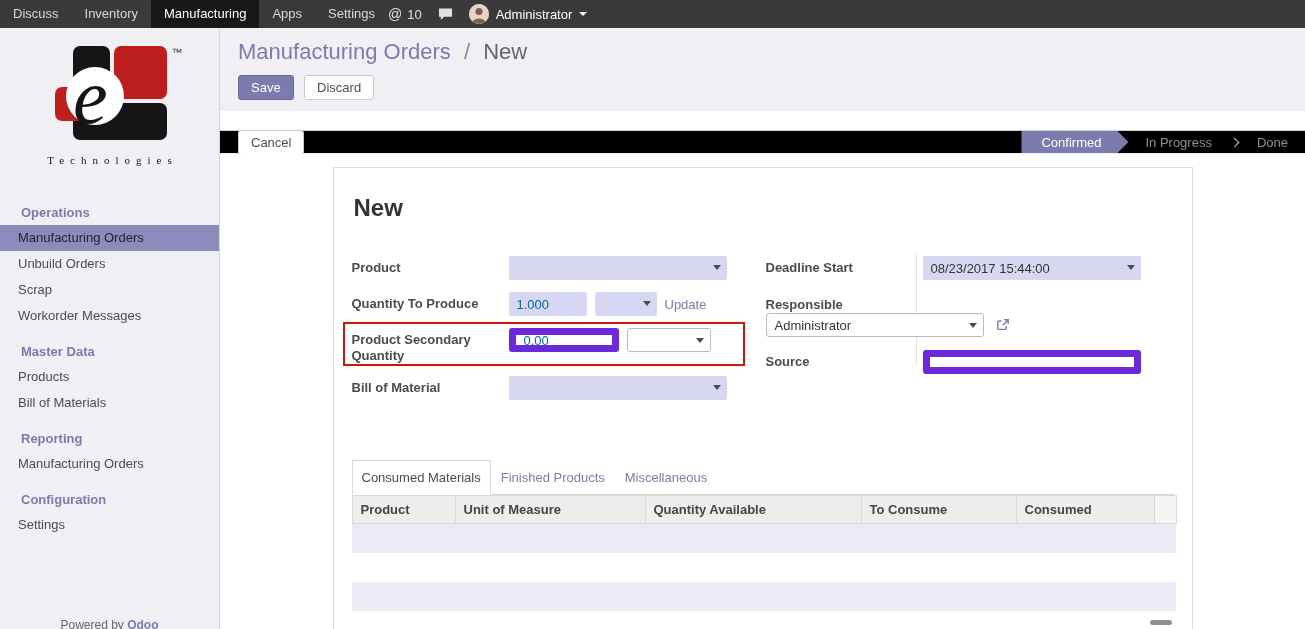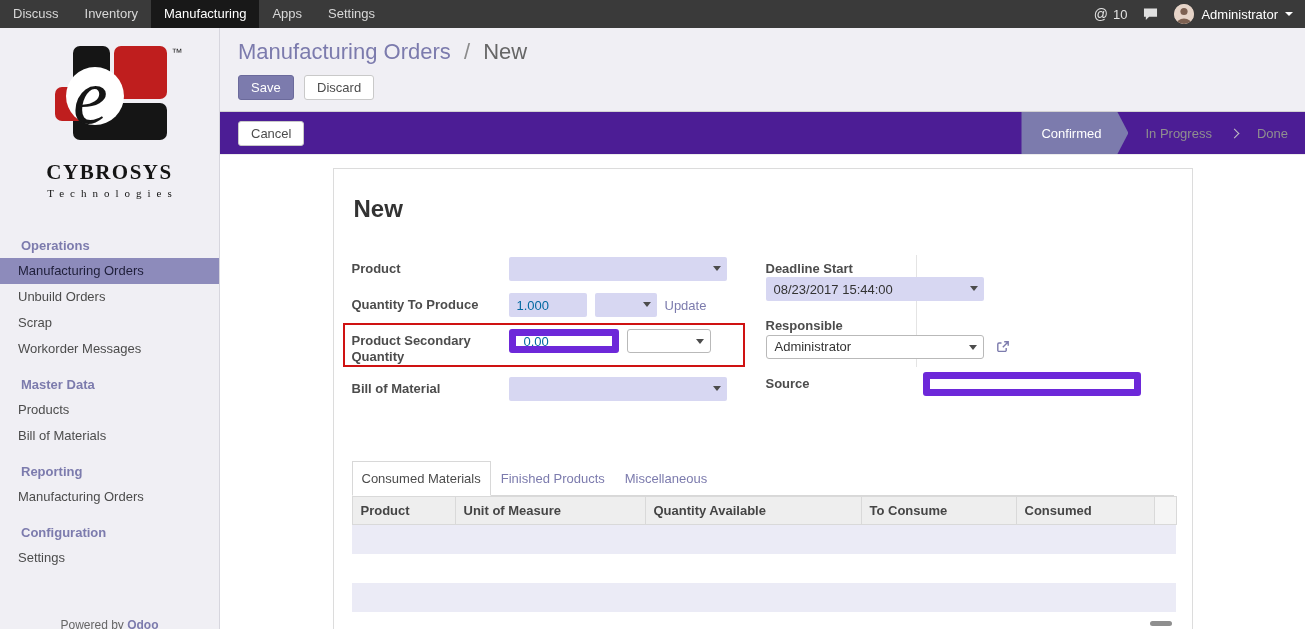--- a/index.html
+++ b/index.html
@@ -1,20 +1,20 @@
 <!DOCTYPE html>
 <html><head>
 <meta charset="utf-8">
 <style>
   * { margin:0; padding:0; box-sizing:border-box; }
   html,body { width:1305px; height:629px; overflow:hidden; }
   body { font-family:"Liberation Sans", sans-serif; background:#fff; color:#4c4c4c; }
 
   
-  .topbar { height:28px; background:#3a3a3a; display:flex; justify-content:space-between; font-size:13px; }
+  .topbar { height:28px; background:#3a3a3a; display:flex; font-size:13px; }
   .menus { display:flex; }
   .menu { padding:0 13px; line-height:28px; color:#d8d8d8; cursor:pointer; text-decoration:none; white-space:nowrap; }
   .menu.active { background:#181818; color:#fff; }
   .topbar-right { display:flex; align-items:center; gap:16px; padding-right:12px; color:#e2e2e2; }
   .systray { display:flex; align-items:center; gap:5px; cursor:pointer; }
   .at-glyph { font-size:14px; line-height:1; }
   .chat-icon svg { display:block; }
   .user-menu { display:flex; align-items:center; gap:7px; color:#fff; cursor:pointer; }
   .avatar { width:20px; height:20px; border-radius:50%; overflow:hidden; background:#c9b4a6; flex:0 0 auto; }
   .caret-white { width:0; height:0; border-left:4px solid transparent; border-right:4px solid transparent; border-top:4px solid #fff; }
@@ -43,21 +43,21 @@
   .breadcrumb { font-size:22px; }
   .breadcrumb a { color:#7c7bad; text-decoration:none; cursor:pointer; }
   .breadcrumb .sep { margin:0 7px; color:#8b8b8b; }
   .breadcrumb .current { color:#666; }
   .cp-buttons { margin-top:10px; }
   .btn { font-size:13px; padding:4px 12px; border:1px solid #c9c9c9; background:#fff; color:#4c4c4c; border-radius:3px; cursor:pointer; font-family:"Liberation Sans", sans-serif; }
   .btn.primary { background:#7c7bad; border-color:#6b6a9b; color:#fff; }
   .cp-buttons .btn + .btn { margin-left:6px; }
 
   
-  .statusbar { background:#4c1d95; border-top:1px solid #d2d2d2; border-bottom:1px solid #ececec; height:44px; display:flex; align-items:center; justify-content:space-between; padding-left:18px; }
+  .statusbar { background:#000000; border-top:1px solid #d2d2d2; border-bottom:1px solid #ececec; height:24px; display:flex; align-items:center; justify-content:space-between; padding-left:18px;margin-top:19px; }
   .steps { display:flex; align-self:stretch; align-items:stretch; }
   .step { font-size:13px; color:#8f8f8f; padding:0 17px; display:flex; align-items:center; cursor:pointer; }
   .step.active { background:#7c7bad; color:#fff; padding:0 27px 0 20px;
     clip-path:polygon(0 0, calc(100% - 11px) 0, 100% 50%, calc(100% - 11px) 100%, 0 100%); }
   .chev { width:7px; height:7px; border-top:1px solid #c3c3c3; border-right:1px solid #c3c3c3; transform:rotate(45deg); align-self:center; margin:0 2px; }
 
   
   .form-area { flex:1; background:#fff; padding-top:13px; overflow:hidden; }
   .sheet { width:860px; margin:0 auto; background:#fff; border:1px solid #dcdcdc; border-bottom:none; min-height:474px; padding:0 18px; position:relative; }
   .sheet-title { margin:26px 0 0 2px; font-size:24px; color:#333; font-weight:bold; }
@@ -139,21 +139,20 @@
         <svg width="122" height="104" viewBox="0 0 122 104">
           <rect x="24" y="2" width="37" height="37" rx="7" fill="#151515"></rect>
           <rect x="65" y="2" width="53" height="53" rx="7" fill="#bf1e1e"></rect>
           <rect x="24" y="59" width="94" height="37" rx="7" fill="#151515"></rect>
           <rect x="6" y="43" width="30" height="34" rx="7" fill="#bf1e1e"></rect>
           <circle cx="46" cy="52" r="29" fill="#ffffff"></circle>
           <text x="24" y="79" font-size="78" fill="#151515" font-family="Liberation Serif, serif" font-style="italic">e</text>
         </svg>
         <span class="tm">™</span>
       </span>
-      <div class="brand">CYBROSYS</div>
       <div class="brand-sub">Technologies</div>
     </div>
     <nav class="side-nav">
       <div class="side-section">
         <div class="side-title">Operations</div>
         <a class="side-item active">Manufacturing Orders</a>
         <a class="side-item">Unbuild Orders</a>
         <a class="side-item">Scrap</a>
         <a class="side-item">Workorder Messages</a>
       </div>
@@ -244,21 +243,21 @@
               <div class="fvalue">
                 <div class="select lav w-product">
                   <span class="sel-text"></span>
                   <span class="caret"></span>
                 </div>
               </div>
             </div>
           </div>
 
           <div class="group-right">
-            <div class="frow" style="margin-bottom:13px;flex-direction:column;">
+            <div class="frow" style="margin-bottom:13px;">
               <label class="flabel">Deadline Start</label>
               <div class="fvalue">
                 <div class="select lav w-product">
                   <span class="sel-text">08/23/2017 15:44:00</span>
                   <span class="caret"></span>
                 </div>
               </div>
             </div>
             <div class="frow" style="margin-bottom:13px;flex-direction:column;">
               <label class="flabel">Responsible</label>

